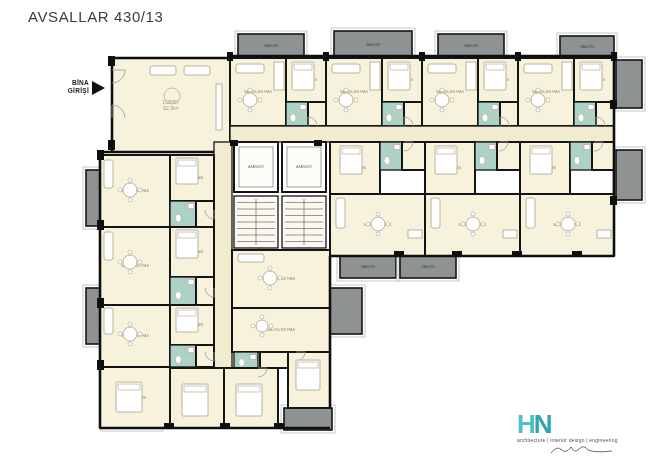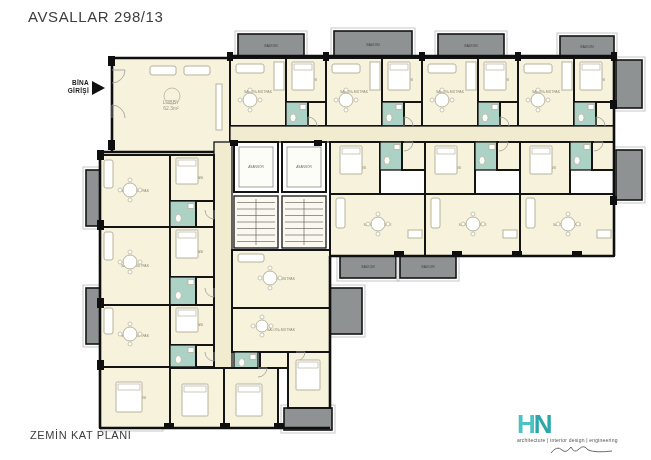--- a/index.html
+++ b/index.html
@@ -16,21 +16,21 @@
   .logo-mono .n{color:#2ba7ab;}
   .logo-tag{font-size:5px;color:#555;margin-top:0px;letter-spacing:.2px;white-space:nowrap;}
   .sig{display:block;margin:1px auto 0 auto;}
   svg text{font-family:"Liberation Sans",sans-serif;}
 </style>
 </head>
 <body>
 
 <div class="page">
 
-  <div class="title">AVSALLAR 298/13</div>
+  <div class="title">AVSALLAR 430/13</div>
 
   <div class="entrance">
     <div>BİNA</div>
     <div>GİRİŞİ</div>
   </div>
   <div class="entrance-arrow"></div>
 
   <svg id="plan" width="651" height="460" viewBox="0 0 651 460" style="position:absolute;left:0;top:0;">
       <rect x="235" y="31" width="72" height="30" fill="none" stroke="#c7c7c7" stroke-width="1"></rect>
       <rect x="238" y="34" width="66" height="24" fill="#8f9292" stroke="#141414" stroke-width="1.6"></rect>
@@ -338,21 +338,20 @@
       <circle cx="253" cy="326" r="2" fill="#fff" stroke="#b8b29b" stroke-width="0.7"></circle>
       <circle cx="271" cy="326" r="2" fill="#fff" stroke="#b8b29b" stroke-width="0.7"></circle>
       <rect x="182" y="384" width="26" height="32" rx="1" fill="#fff" stroke="#b8b29b" stroke-width="1"></rect>
       <rect x="184" y="386" width="22" height="6" fill="#fff" stroke="#b8b29b" stroke-width="0.7"></rect>
       <rect x="236" y="384" width="26" height="32" rx="1" fill="#fff" stroke="#b8b29b" stroke-width="1"></rect>
       <rect x="238" y="386" width="22" height="6" fill="#fff" stroke="#b8b29b" stroke-width="0.7"></rect>
       <rect x="296" y="360" width="24" height="30" rx="1" fill="#fff" stroke="#b8b29b" stroke-width="1"></rect>
       <rect x="298" y="362" width="20" height="6" fill="#fff" stroke="#b8b29b" stroke-width="0.7"></rect>
     </svg>
 
-  <div class="floor-label">ZEMİN KAT PLANI</div>
 
   <div class="logo">
     <div class="logo-mono"><span class="h">H</span><span class="n">N</span></div>
     <div class="logo-tag">architecture | interior design | engineering</div>
     <svg class="sig" width="70" height="12" viewBox="0 0 70 12">
       <path d="M4 9 q 6 -8 11 -3 q 4 4 9 -3 q 3 7 8 2 q 5 -5 9 1 q 8 3 24 1" fill="none" stroke="#5a5a5a" stroke-width="0.9"></path>
     </svg>
   </div>
 
 </div>

